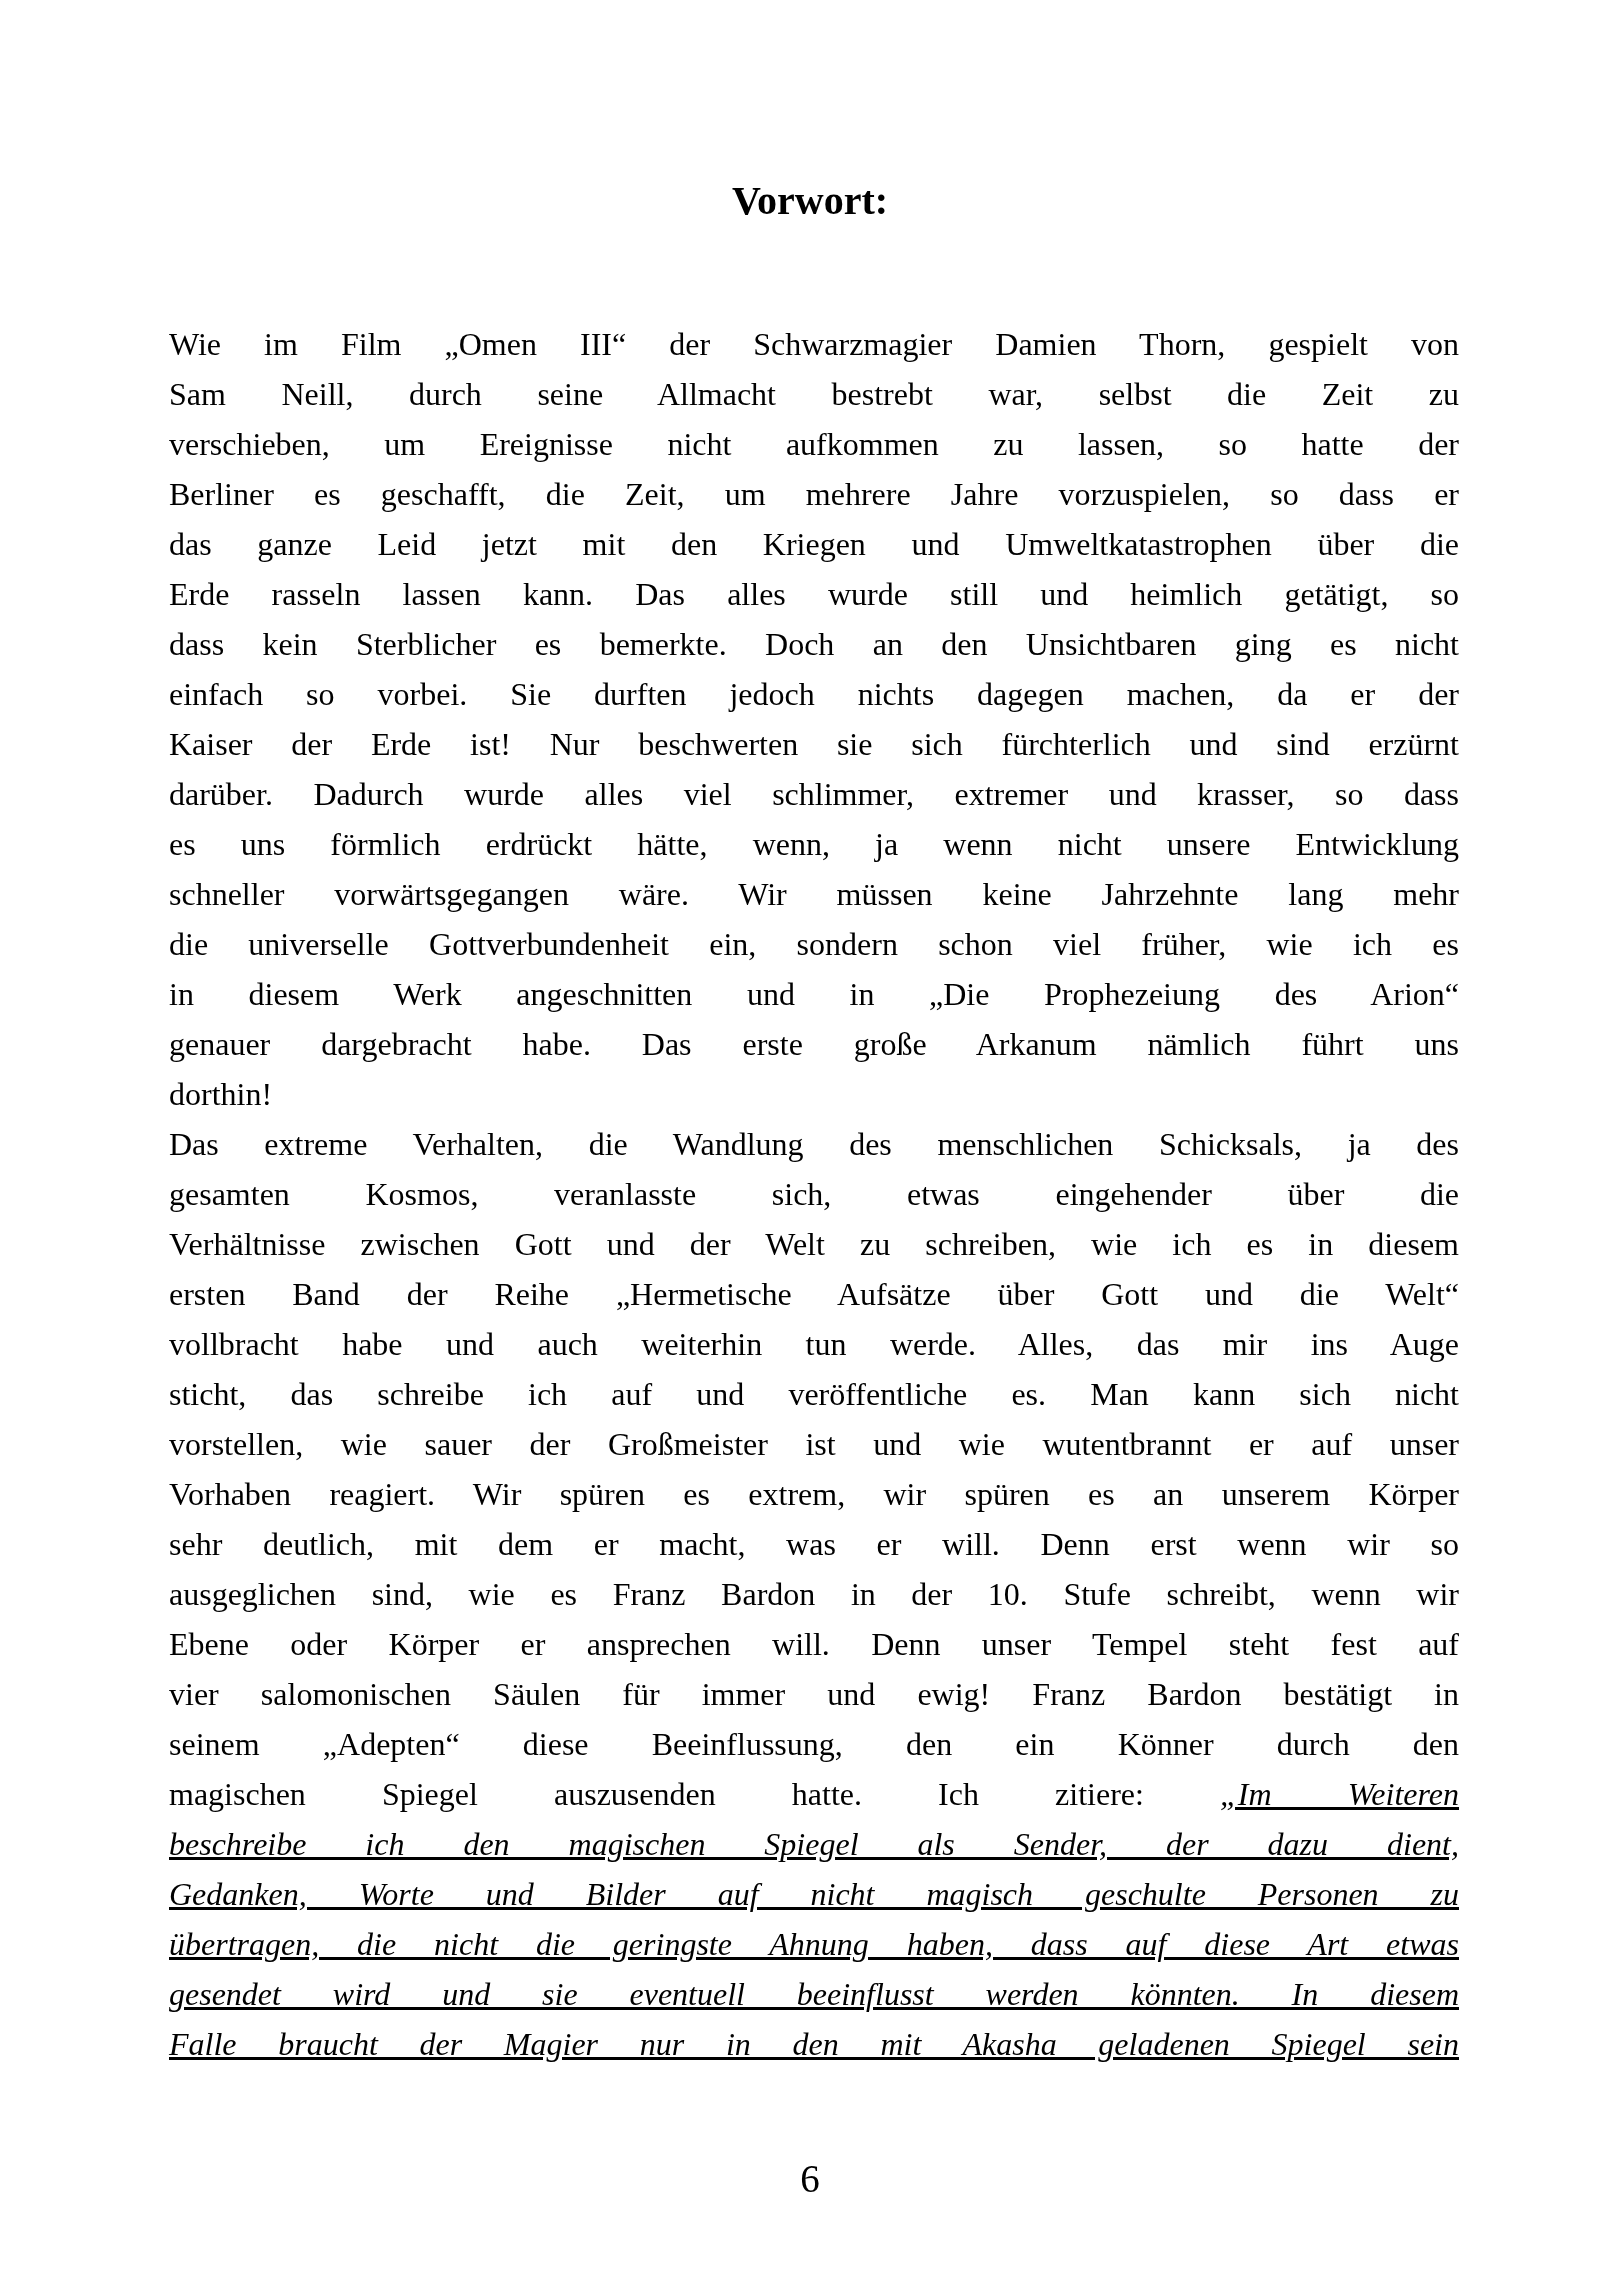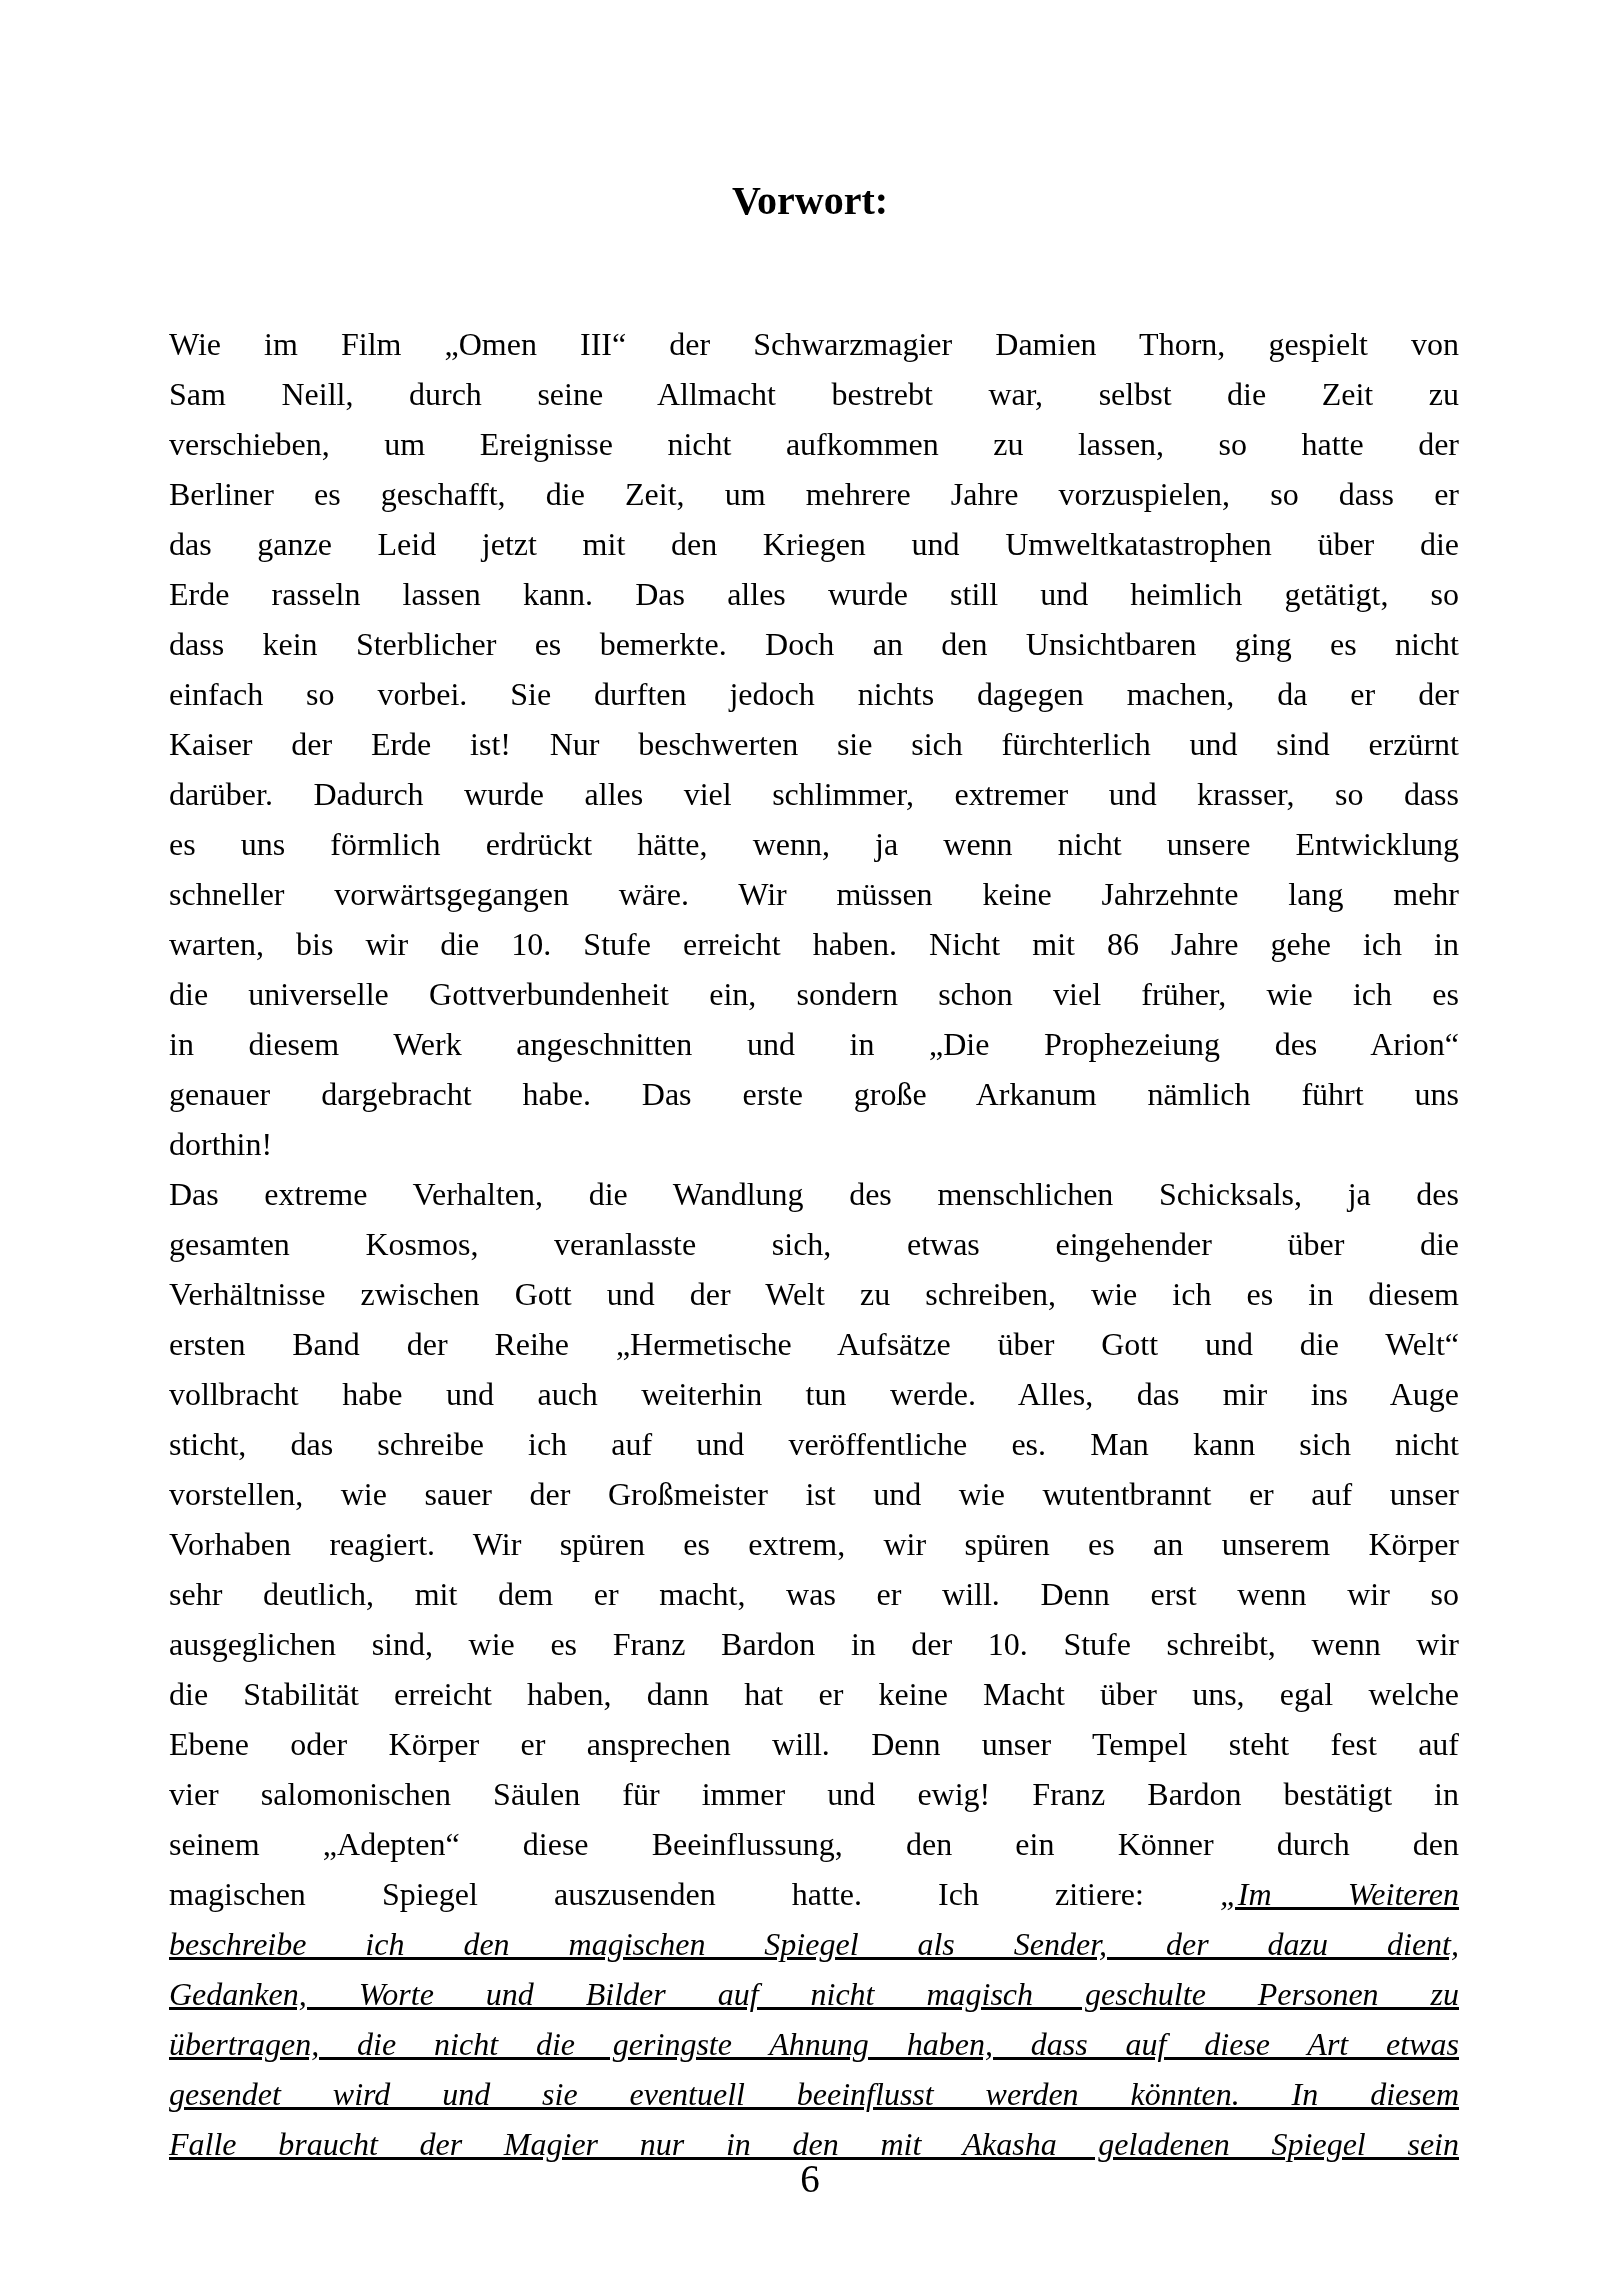--- a/index.html
+++ b/index.html
@@ -26,36 +26,34 @@
     <span class="line">verschieben, um Ereignisse nicht aufkommen zu lassen, so hatte der</span>
     <span class="line">Berliner es geschafft, die Zeit, um mehrere Jahre vorzuspielen, so dass er</span>
     <span class="line">das ganze Leid jetzt mit den Kriegen und Umweltkatastrophen über die</span>
     <span class="line">Erde rasseln lassen kann. Das alles wurde still und heimlich getätigt, so</span>
     <span class="line">dass kein Sterblicher es bemerkte. Doch an den Unsichtbaren ging es nicht</span>
     <span class="line">einfach so vorbei. Sie durften jedoch nichts dagegen machen, da er der</span>
     <span class="line">Kaiser der Erde ist! Nur beschwerten sie sich fürchterlich und sind erzürnt</span>
     <span class="line">darüber. Dadurch wurde alles viel schlimmer, extremer und krasser, so dass</span>
     <span class="line">es uns förmlich erdrückt hätte, wenn, ja wenn nicht unsere Entwicklung</span>
     <span class="line">schneller vorwärtsgegangen wäre. Wir müssen keine Jahrzehnte lang mehr</span>
-    <span class="line">warten, bis wir die 10. Stufe erreicht haben. Nicht mit 86 Jahre gehe ich in</span>
     <span class="line">die universelle Gottverbundenheit ein, sondern schon viel früher, wie ich es</span>
     <span class="line">in diesem Werk angeschnitten und in „Die Prophezeiung des Arion“</span>
     <span class="line">genauer dargebracht habe. Das erste große Arkanum nämlich führt uns</span>
     <span class="line last">dorthin!</span>
     <span class="line">Das extreme Verhalten, die Wandlung des menschlichen Schicksals, ja des</span>
     <span class="line">gesamten Kosmos, veranlasste sich, etwas eingehender über die</span>
     <span class="line">Verhältnisse zwischen Gott und der Welt zu schreiben, wie ich es in diesem</span>
     <span class="line">ersten Band der Reihe „Hermetische Aufsätze über Gott und die Welt“</span>
     <span class="line">vollbracht habe und auch weiterhin tun werde. Alles, das mir ins Auge</span>
     <span class="line">sticht, das schreibe ich auf und veröffentliche es. Man kann sich nicht</span>
     <span class="line">vorstellen, wie sauer der Großmeister ist und wie wutentbrannt er auf unser</span>
     <span class="line">Vorhaben reagiert. Wir spüren es extrem, wir spüren es an unserem Körper</span>
     <span class="line">sehr deutlich, mit dem er macht, was er will. Denn erst wenn wir so</span>
     <span class="line">ausgeglichen sind, wie es Franz Bardon in der 10. Stufe schreibt, wenn wir</span>
-    <span class="line">die Stabilität erreicht haben, dann hat er keine Macht über uns, egal welche</span>
     <span class="line">Ebene oder Körper er ansprechen will. Denn unser Tempel steht fest auf</span>
     <span class="line">vier salomonischen Säulen für immer und ewig! Franz Bardon bestätigt in</span>
     <span class="line">seinem „Adepten“ diese Beeinflussung, den ein Könner durch den</span>
     <span class="line"><span>magischen Spiegel auszusenden hatte. Ich zitiere:</span> <span class="it">„Im Weiteren</span></span>
     <span class="line it">beschreibe ich den magischen Spiegel als Sender, der dazu dient,</span>
     <span class="line it">Gedanken, Worte und Bilder auf nicht magisch geschulte Personen zu</span>
     <span class="line it">übertragen, die nicht die geringste Ahnung haben, dass auf diese Art etwas</span>
     <span class="line it">gesendet wird und sie eventuell beeinflusst werden könnten. In diesem</span>
     <span class="line it">Falle braucht der Magier nur in den mit Akasha geladenen Spiegel sein</span>
   </div>

